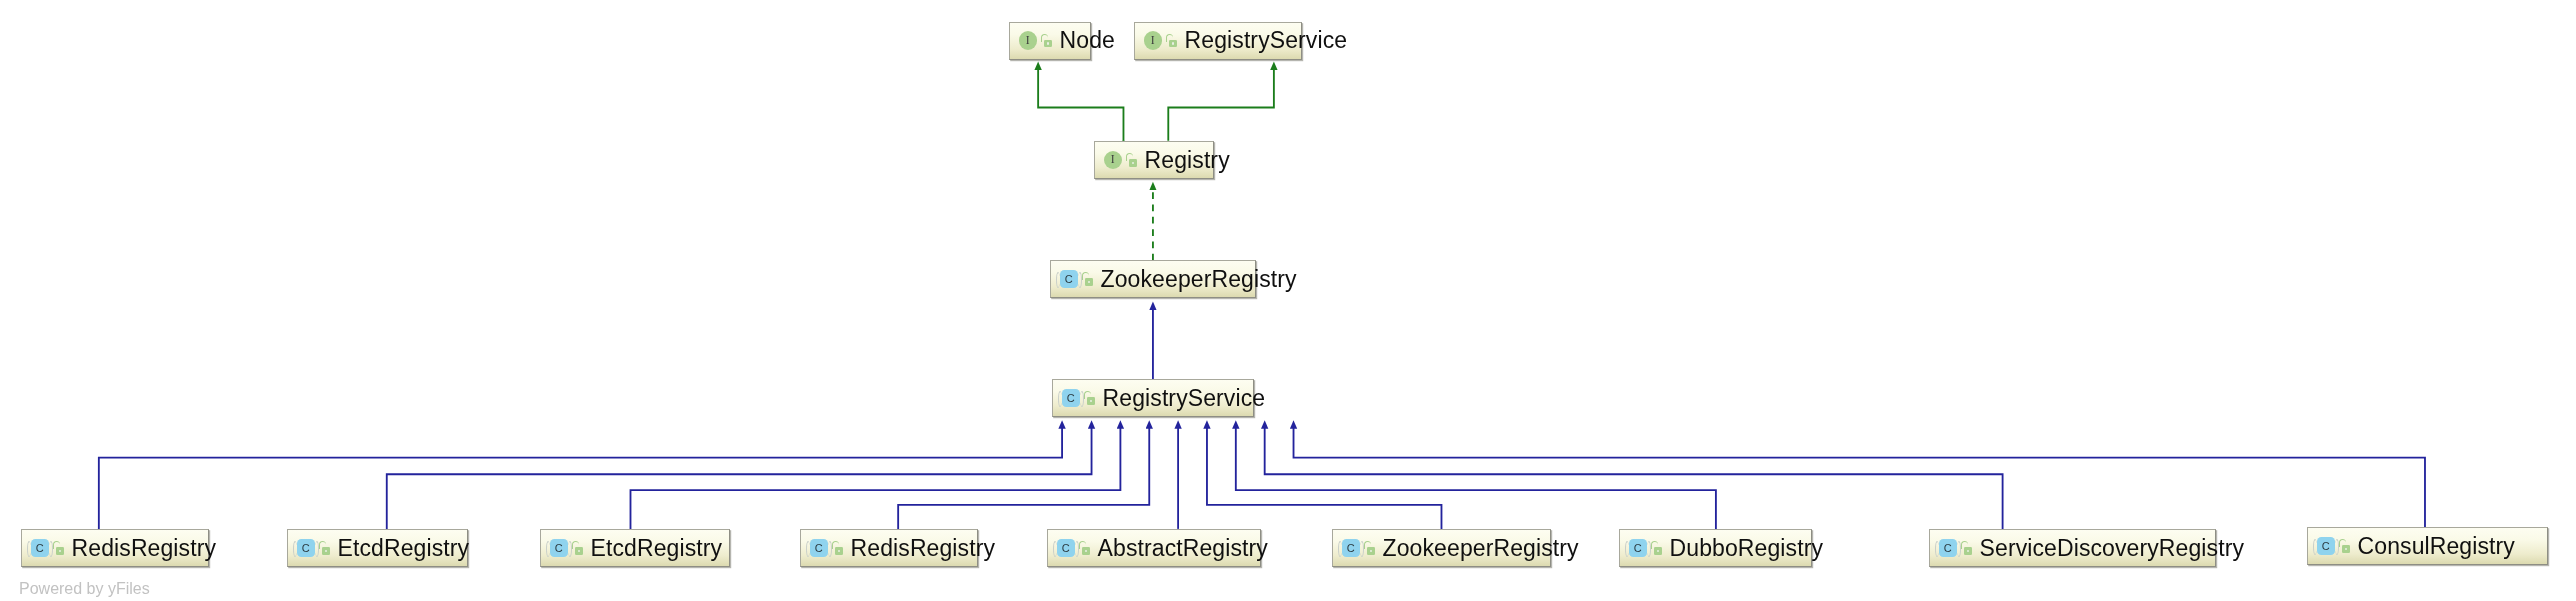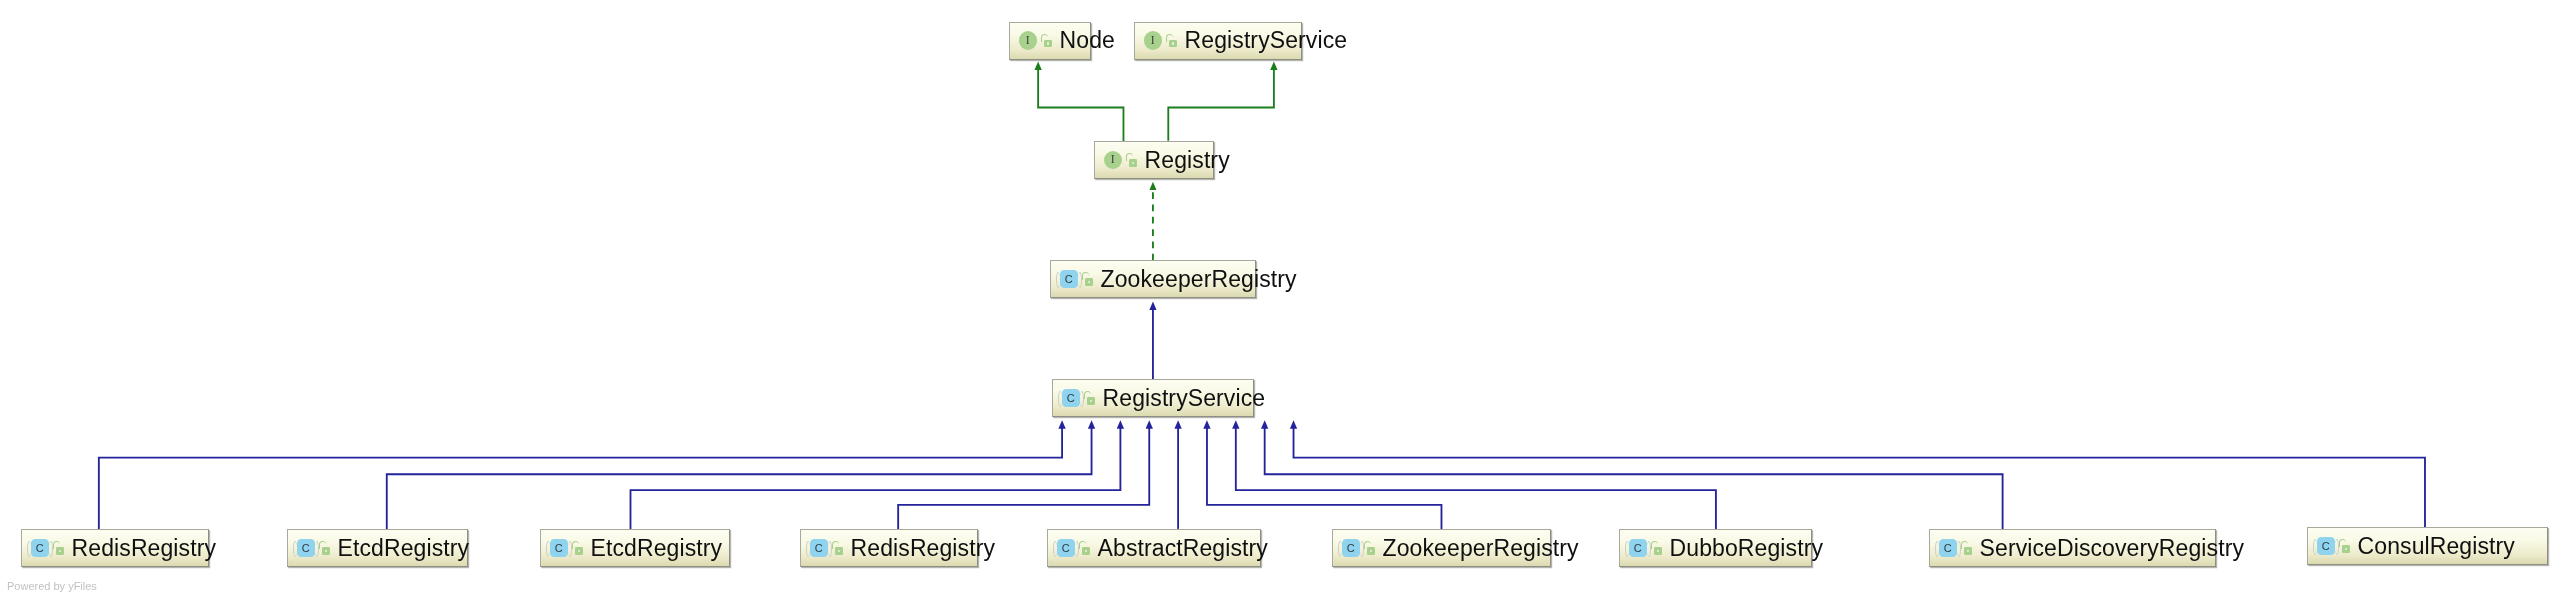--- a/index.html
+++ b/index.html
@@ -121,23 +121,23 @@
     width: 6.1px;
     height: 6.8px;
     border: 1.8px solid #a9d18e;
     border-bottom: none;
     border-right: none;
     border-radius: 3.7px 3.7px 0 0;
   }
   
   #wm-yfiles {
     position: absolute;
-    left: 7px;
+    left: 19px;
     top: 580px;
-    font-size: 11px;
+    font-size: 16px;
     color: #c2c2c2;
     z-index: 2;
   }
   #wm-brand {
     position: absolute;
     left: 2161px;
     top: 473px;
     width: 246px;
     height: 117px;
     border-radius: 50%;

